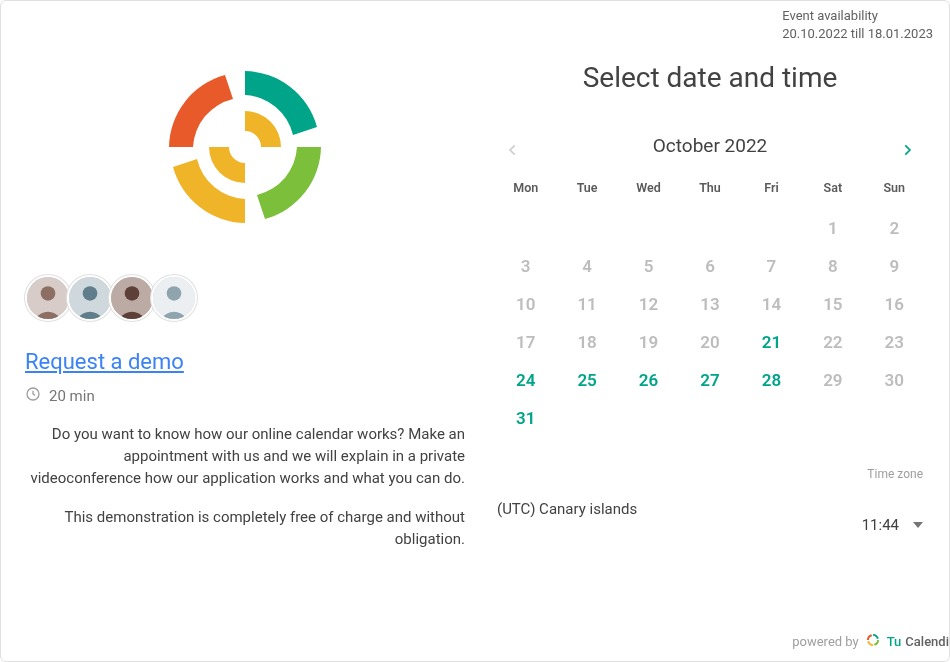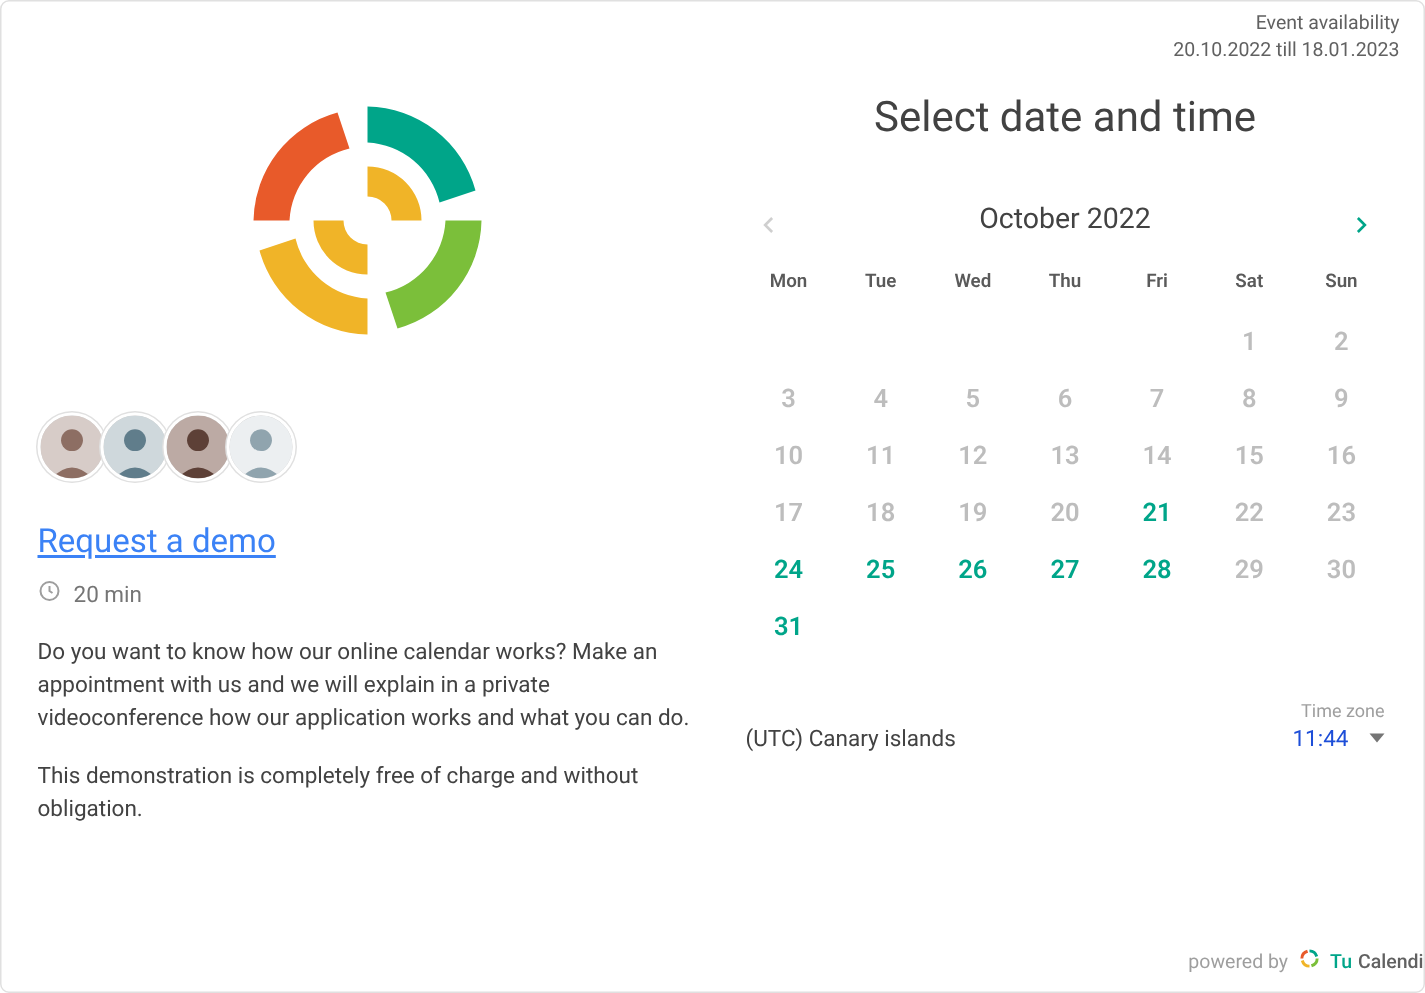--- a/index.html
+++ b/index.html
@@ -16,21 +16,20 @@
     height: 662px;
     border: 1px solid #e0e0e0;
     border-radius: 6px;
     background: #fff;
     position: relative;
     overflow: hidden;
   }
   .avail {
     position: absolute;
     top: 6px; right: 16px;
-    text-align: right;
     font-size: 13px;
     color: #616161;
     line-height: 1.35;
   }
   .columns {
     display: flex;
     height: 100%;
     padding: 50px 14px 50px 24px;
   }
   .left {
@@ -77,20 +76,21 @@
     align-items:center;
     gap:8px;
     color:#757575;
     font-size:15px;
     margin-bottom: 18px;
   }
   .desc {
     font-size: 15px;
     color:#424242;
     line-height: 1.45;
+    text-align: right;
   }
   .desc p { margin: 0 0 18px 0; }
 
   .select-title {
     font-size: 28px;
     font-weight: 400;
     color:#424242;
     text-align:center;
     margin: 10px 0 40px 0;
   }
@@ -151,21 +151,22 @@
     align-items:center;
     justify-content:space-between;
     font-size:15px;
     color:#424242;
     cursor:pointer;
   }
   .tz-right {
     display:flex;
     align-items:center;
     gap:14px;
-    color:#1d4ed8;
+    color:#404040;
+    margin-top:33px;
   }
   .caret-down {
     width:0; height:0;
     border-left:5px solid transparent;
     border-right:5px solid transparent;
     border-top:6px solid #757575;
   }
 
   .footer {
     position:absolute;

